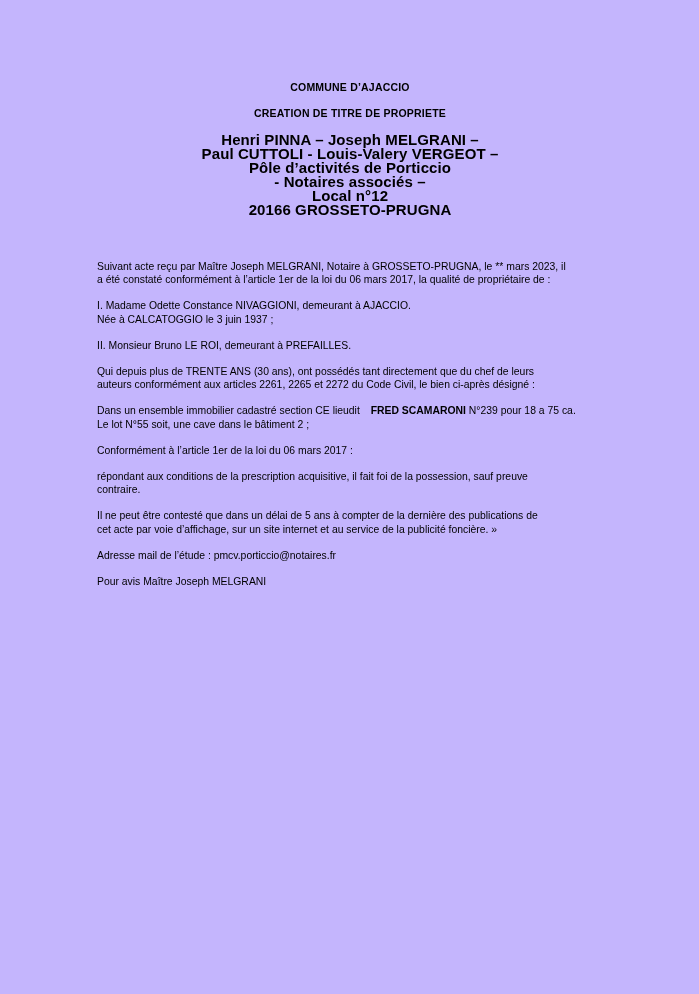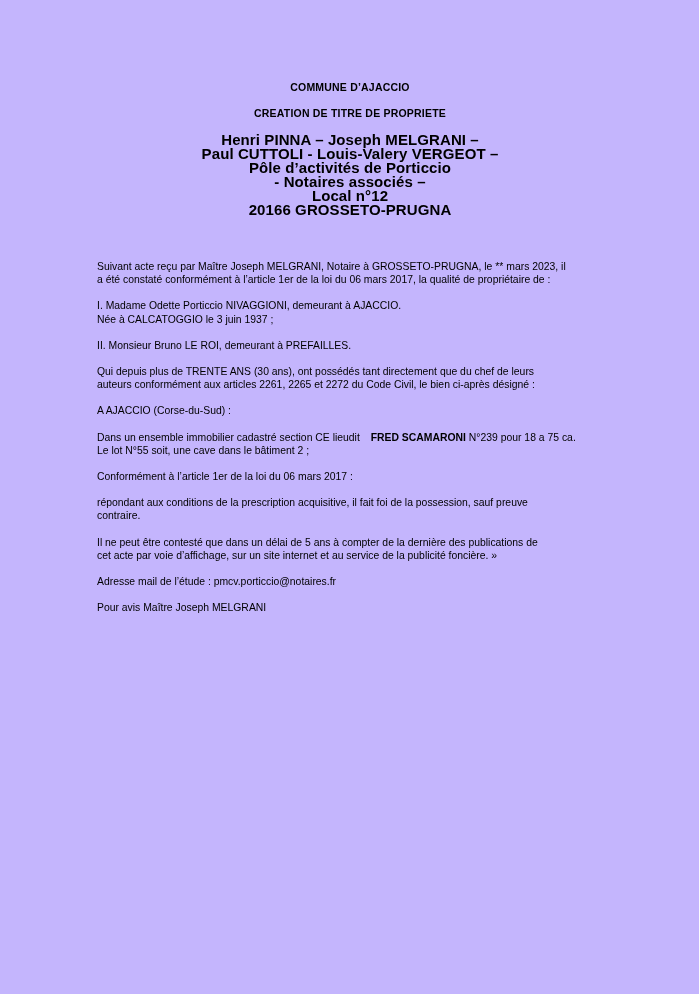--- a/index.html
+++ b/index.html
@@ -109,36 +109,33 @@
   </div>
 
   <div class="body-block">
 
     <p class="para">
       <span class="line">Suivant acte reçu par Maître Joseph MELGRANI, Notaire à GROSSETO-PRUGNA, le ** mars 2023, il</span>
       <span class="line">a été constaté conformément à l’article 1er de la loi du 06 mars 2017, la qualité de propriétaire de :</span>
     </p>
 
     <p class="para">
-      <span class="line">I. Madame Odette Porticcio NIVAGGIONI, demeurant à AJACCIO.</span>
+      <span class="line">I. Madame Odette Constance NIVAGGIONI, demeurant à AJACCIO.</span>
       <span class="line">Née à CALCATOGGIO le 3 juin 1937 ;</span>
     </p>
 
     <p class="para">
       <span class="line">II. Monsieur Bruno LE ROI, demeurant à PREFAILLES.</span>
     </p>
 
     <p class="para">
       <span class="line">Qui depuis plus de TRENTE ANS (30 ans), ont possédés tant directement que du chef de leurs</span>
       <span class="line">auteurs conformément aux articles 2261, 2265 et 2272 du Code Civil, le bien ci-après désigné :</span>
     </p>
 
-    <p class="para">
-      <span class="line">A AJACCIO (Corse-du-Sud) :</span>
-    </p>
 
     <p class="para">
       <span class="line"><span>Dans un ensemble immobilier cadastré section CE lieudit </span><b>FRED SCAMARONI</b><span> N°239 pour 18 a 75 ca.</span></span>
       <span class="line">Le lot N°55 soit, une cave dans le bâtiment 2 ;</span>
     </p>
 
     <p class="para">
       <span class="line">Conformément à l’article 1er de la loi du 06 mars 2017 :</span>
     </p>
 

